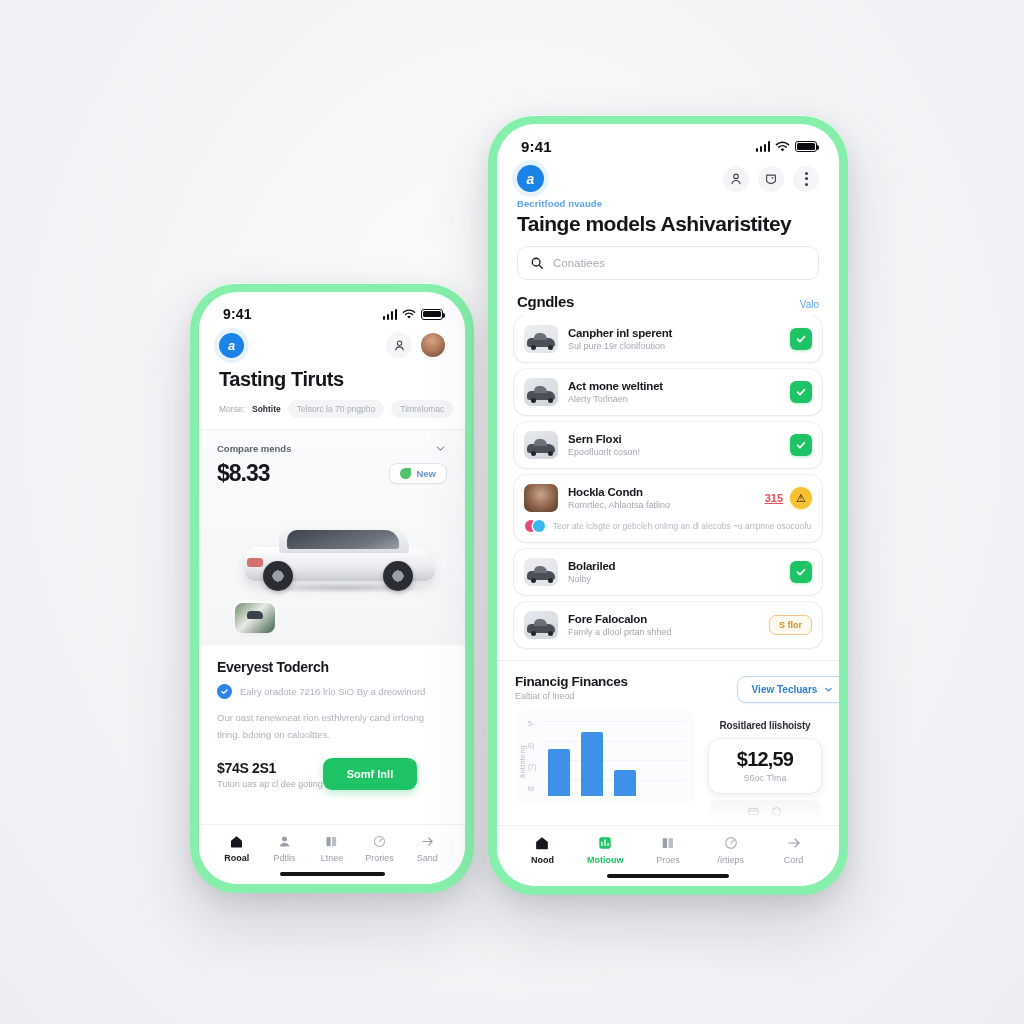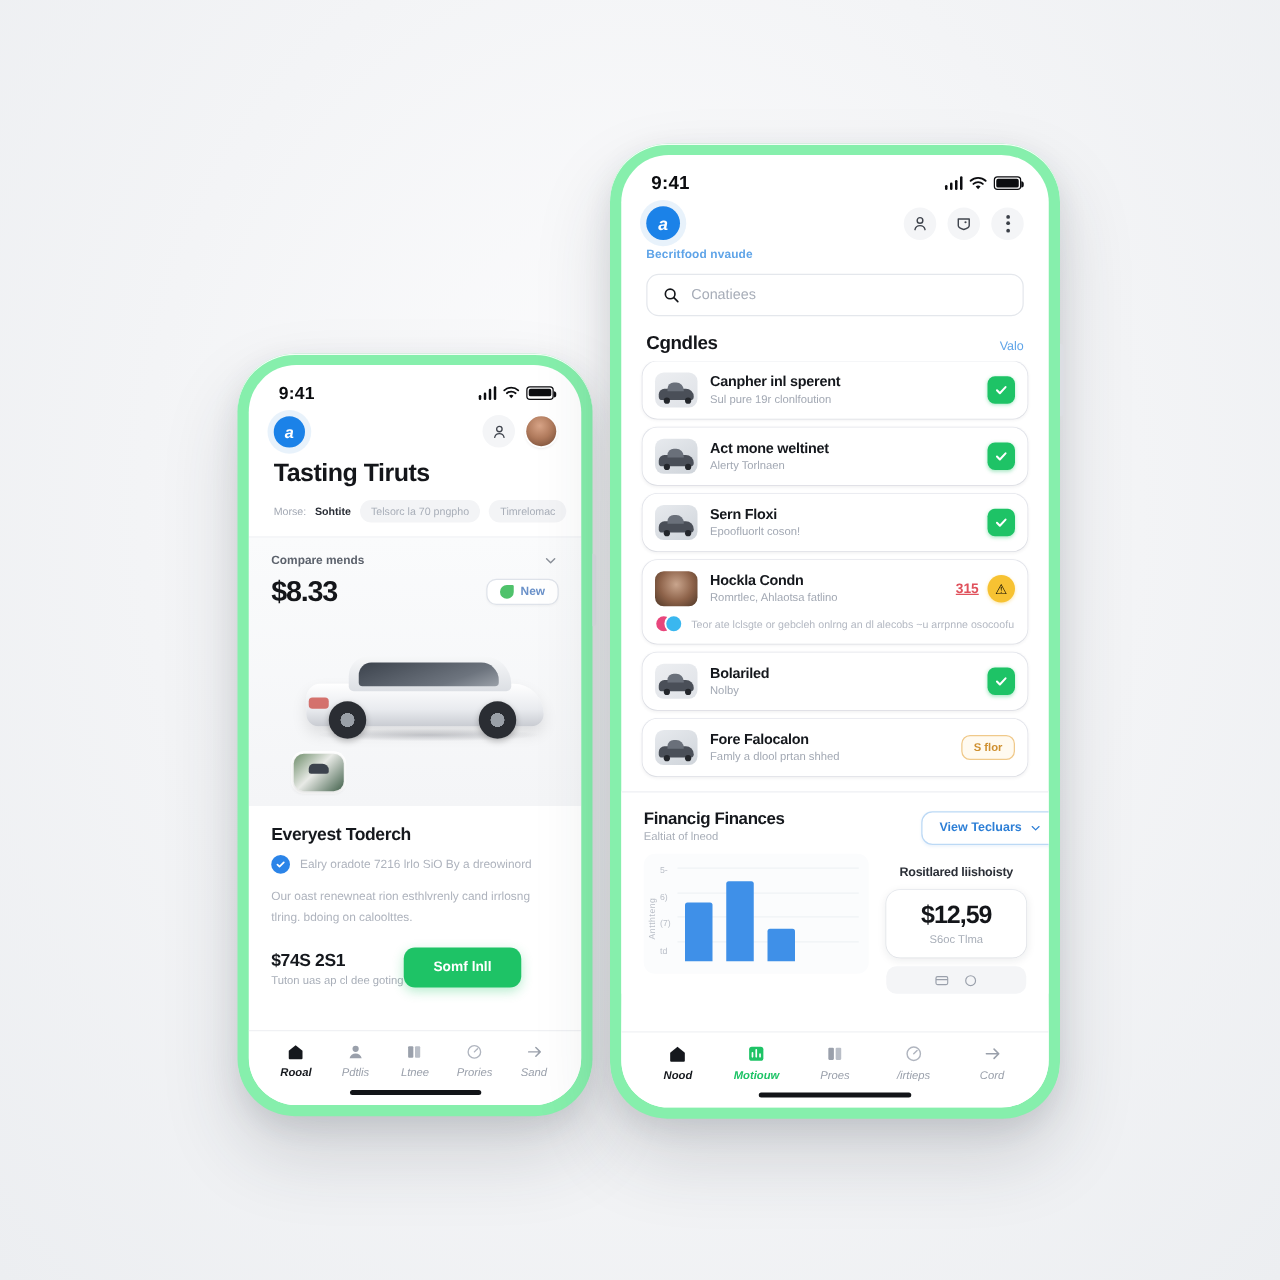--- a/index.html
+++ b/index.html
@@ -238,21 +238,21 @@
   }
 
   
   .tabbar {
     flex: 0 0 auto;
     background: #fff;
     border-top: 1px solid #f0f1f4;
     padding: 9px 14px 0;
     display: flex; justify-content: space-between;
   }
-  .tab { display: flex; flex-direction: column; align-items: center; gap: 4px; flex: 1 1 0; font-style: italic; }
+  .tab { display: flex; flex-direction: column; align-items: center; gap: 4px; flex: 1 1 0; }
   .tab .tl { font-size: 9px; color: #9aa0ab; font-weight: 500; }
   .tab.active .tl { color: #15181d; font-weight: 700; }
   .tab.active-green .tl { color: #1ec366; font-weight: 600; }
   .tab svg { display: block; }
   .home-ind {
     background: #fff; padding: 9px 0 8px;
     display: flex; justify-content: center; flex: 0 0 auto;
   }
   .home-ind i { width: 105px; height: 4.5px; background: #121418; border-radius: 3px; display: block; }
   #device-right .home-ind i { width: 122px; }
@@ -534,20 +534,21 @@
           <span class="kebab">
               <i></i>
               <i></i>
               <i></i>
             </span>
         </div>
       </div>
     </div>
 
     <div class="eyebrow">Becritfood nvaude</div>
+    <div class="page-title">Tainge models Ashivaristitey</div>
 
     <div class="search">
       <svg width="14" height="14" viewBox="0 0 16 16">
           <circle cx="7" cy="7" r="4.4" stroke="#14161a" stroke-width="1.5" fill="none"></circle>
           <path d="M10.4 10.4 14 14" stroke="#14161a" stroke-width="1.5" stroke-linecap="round"></path>
         </svg>
       <span class="ph">Conatiees</span>
     </div>
 
     <div class="section-head">

